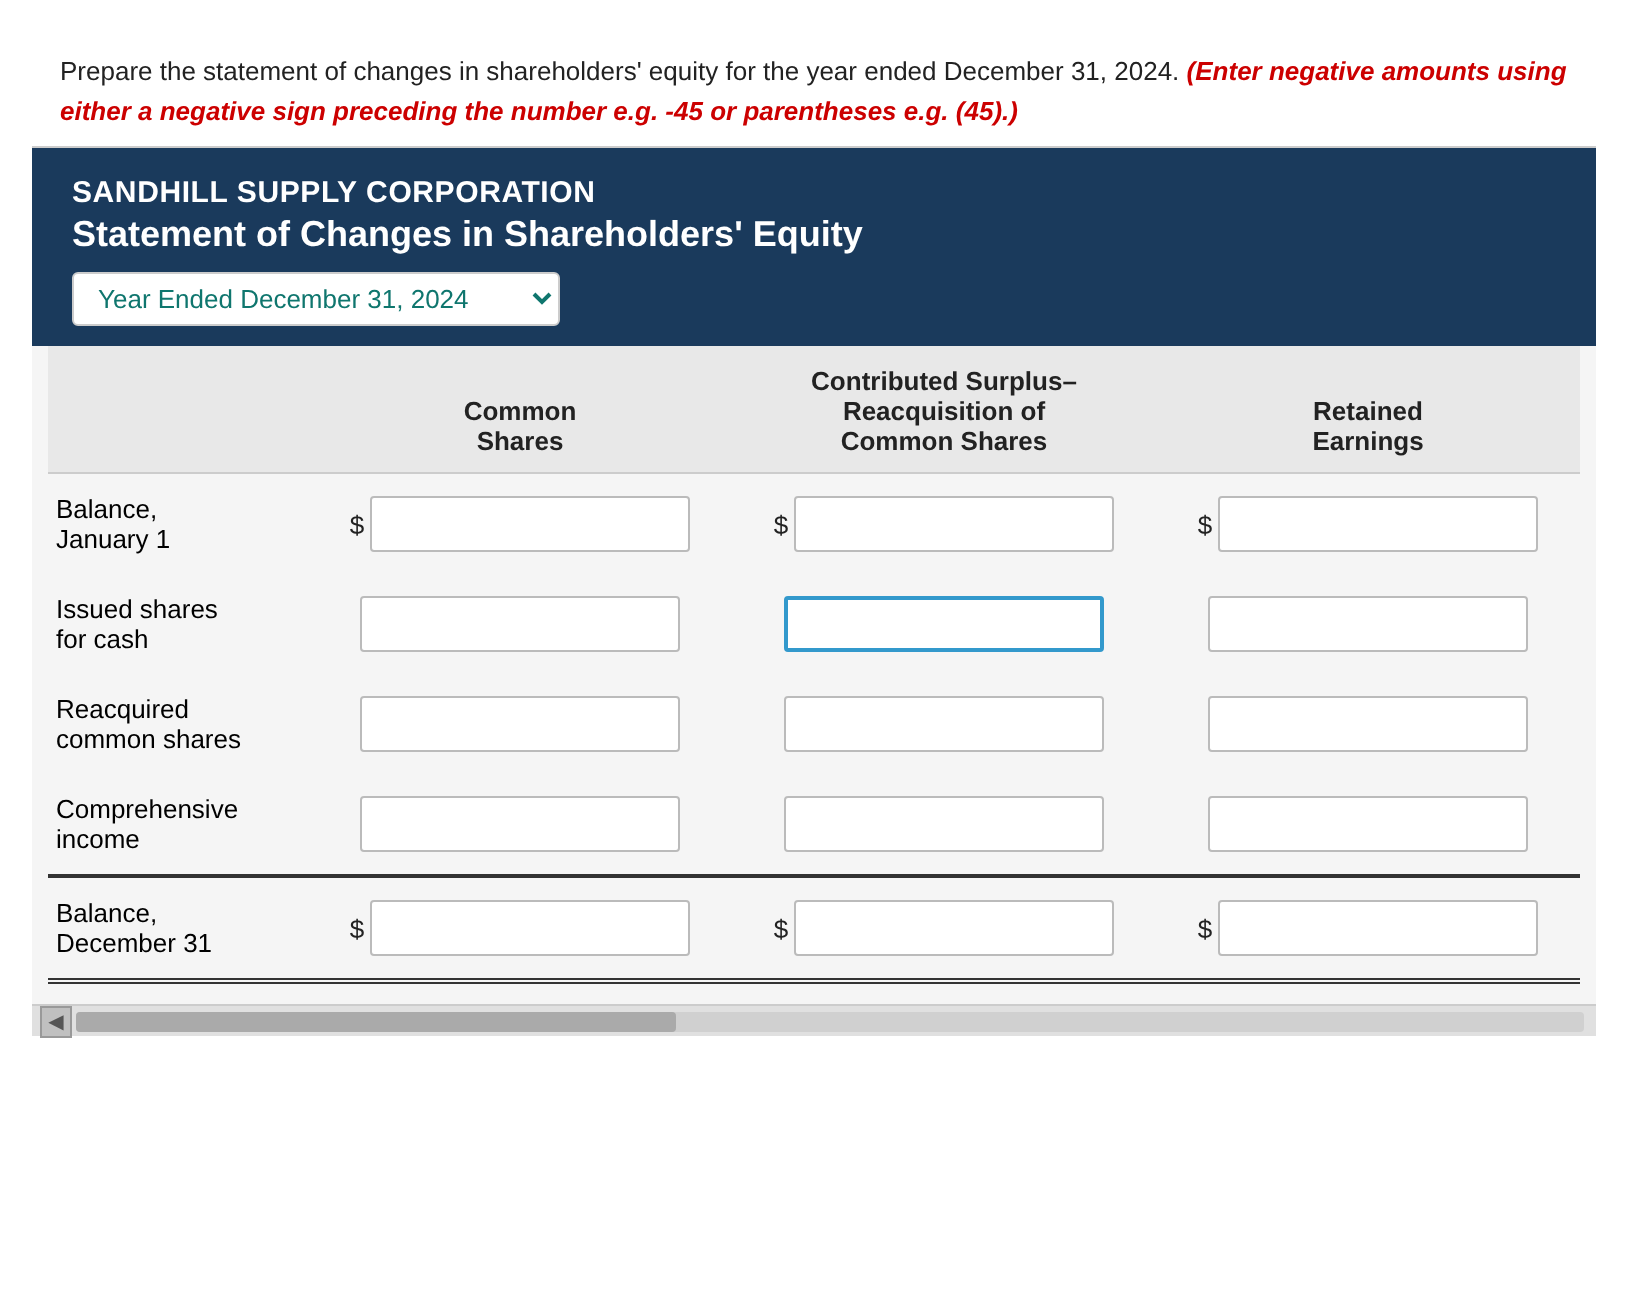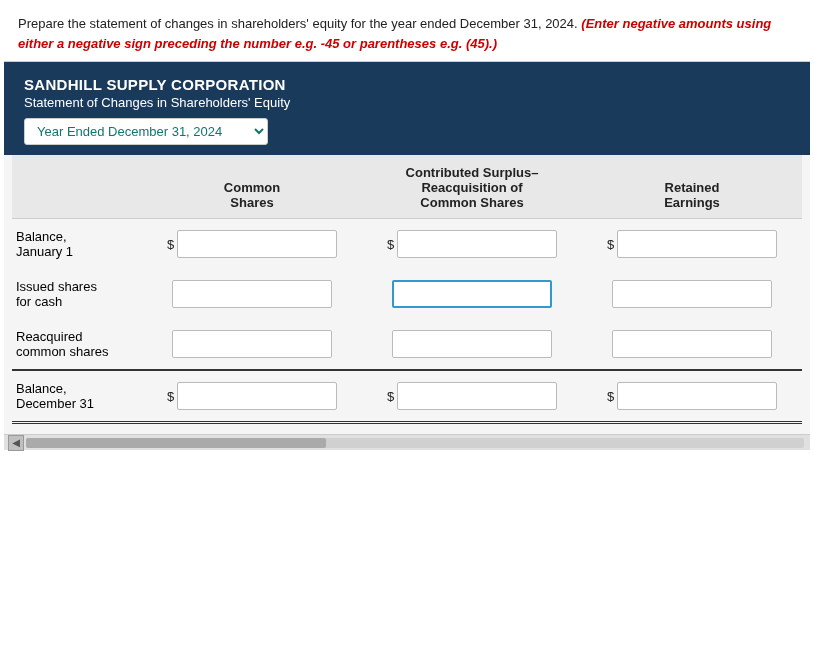--- a/index.html
+++ b/index.html
@@ -7,21 +7,21 @@
       font-family: Arial, sans-serif;
       font-size: 13px;
       background: #f0f0f0;
       width: 814px;
       overflow-x: hidden;
     }
     .page-wrapper {
       background: #fff;
       width: 814px;
       min-height: 658px;
-      padding: 4px;
+      padding: 16px;
     }
     .instructions {
       padding: 10px 14px 8px 14px;
       font-size: 13px;
       line-height: 1.5;
       color: #222;
       border-bottom: 1px solid #ccc;
     }
     .instructions .negative-note {
       color: #cc0000;
@@ -35,22 +35,22 @@
       display: flex;
       flex-direction: column;
       align-items: flex-start;
     }
     .company-name {
       font-size: 15px;
       font-weight: bold;
       letter-spacing: 0.02em;
     }
     .statement-title {
-      font-size: 13px;
-      font-weight: normal;
+      font-size: 18px;
+      font-weight: bold;
       margin-top: 2px;
     }
     .year-select-row {
       margin-top: 8px;
     }
     .year-select-row select {
       padding: 4px 28px 4px 8px;
       font-size: 13px;
       border: 1px solid #ccc;
       border-radius: 3px;
@@ -235,20 +235,32 @@
           </td>
           <td class="input-cell">
             <input type="text" value="" style="">
           </td>
           <td class="input-cell">
             <input type="text" value="" style="">
           </td>
         </tr>
 
 
+        <tr>
+          <td class="row-label">Comprehensive<br>income</td>
+          <td class="input-cell">
+            <input type="text" value="" style="">
+          </td>
+          <td class="input-cell">
+            <input type="text" value="" style="">
+          </td>
+          <td class="input-cell">
+            <input type="text" value="" style="">
+          </td>
+        </tr>
 
         <tr class="balance-row balance-row-bottom">
           <td class="row-label">Balance,<br>December 31</td>
           <td class="input-cell">
             <div class="dollar-wrap">
               <span class="dollar-sign">$</span>
               <input type="text" value="" style="">
             </div>
           </td>
           <td class="input-cell">

